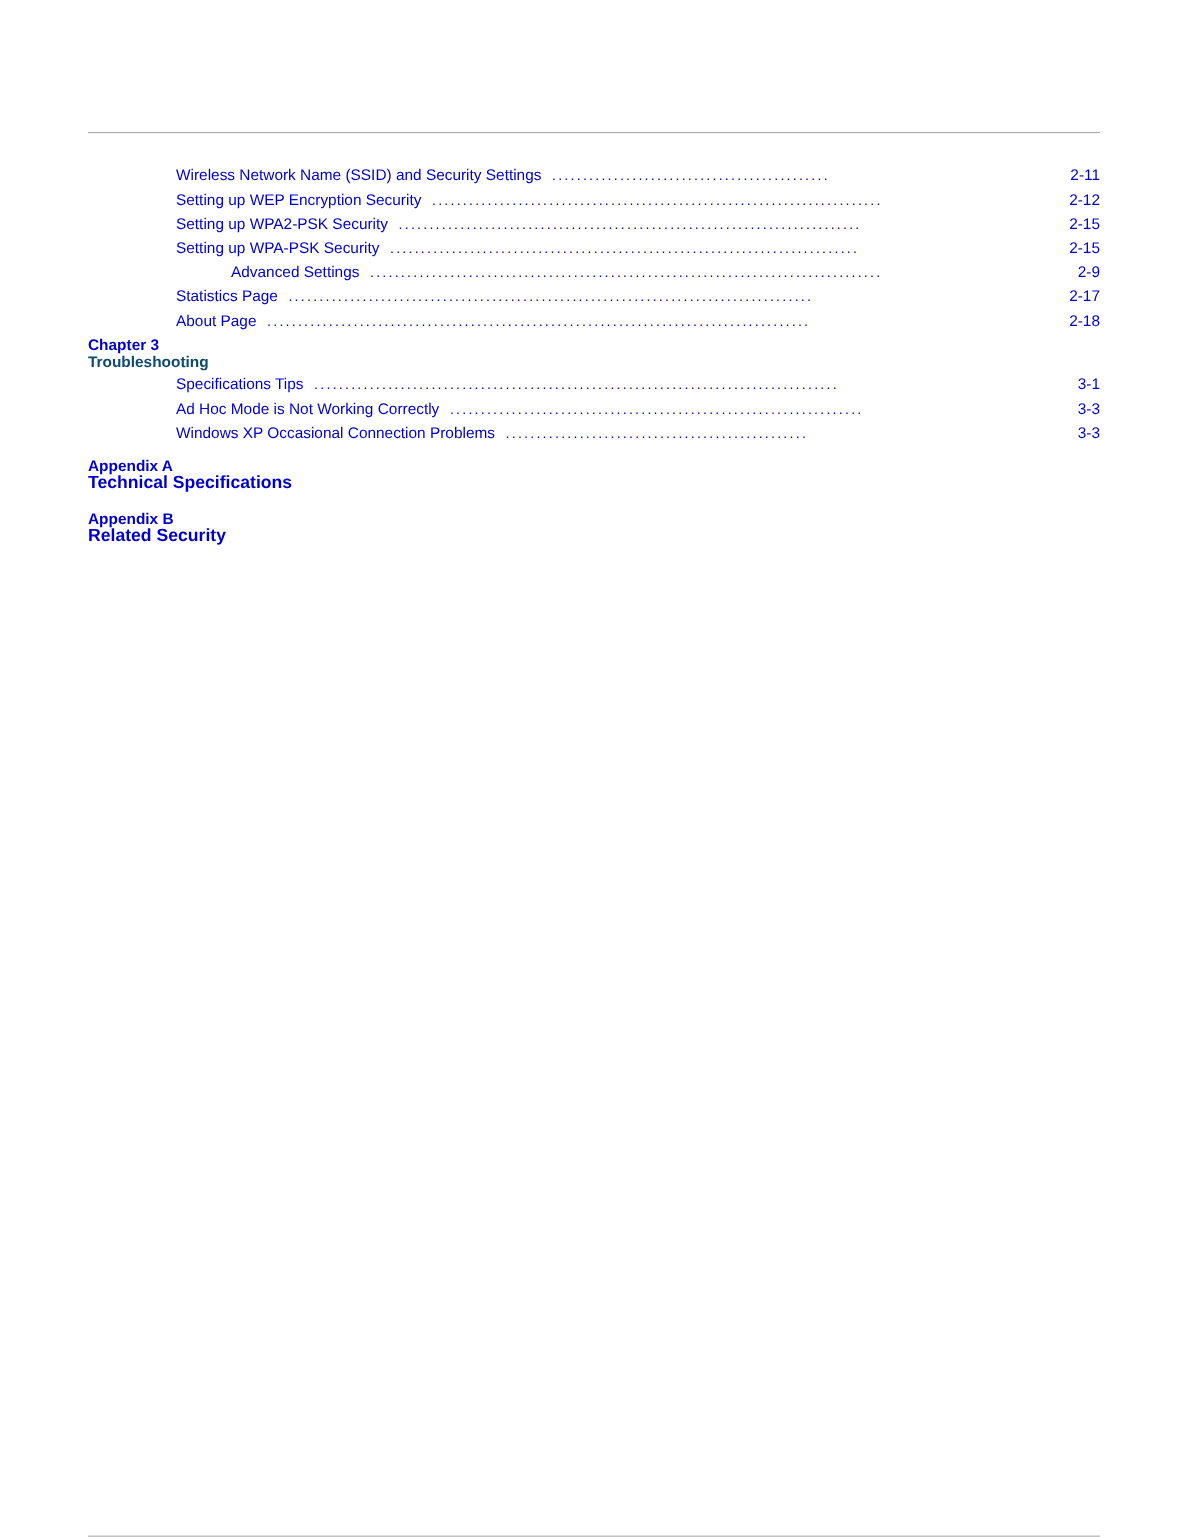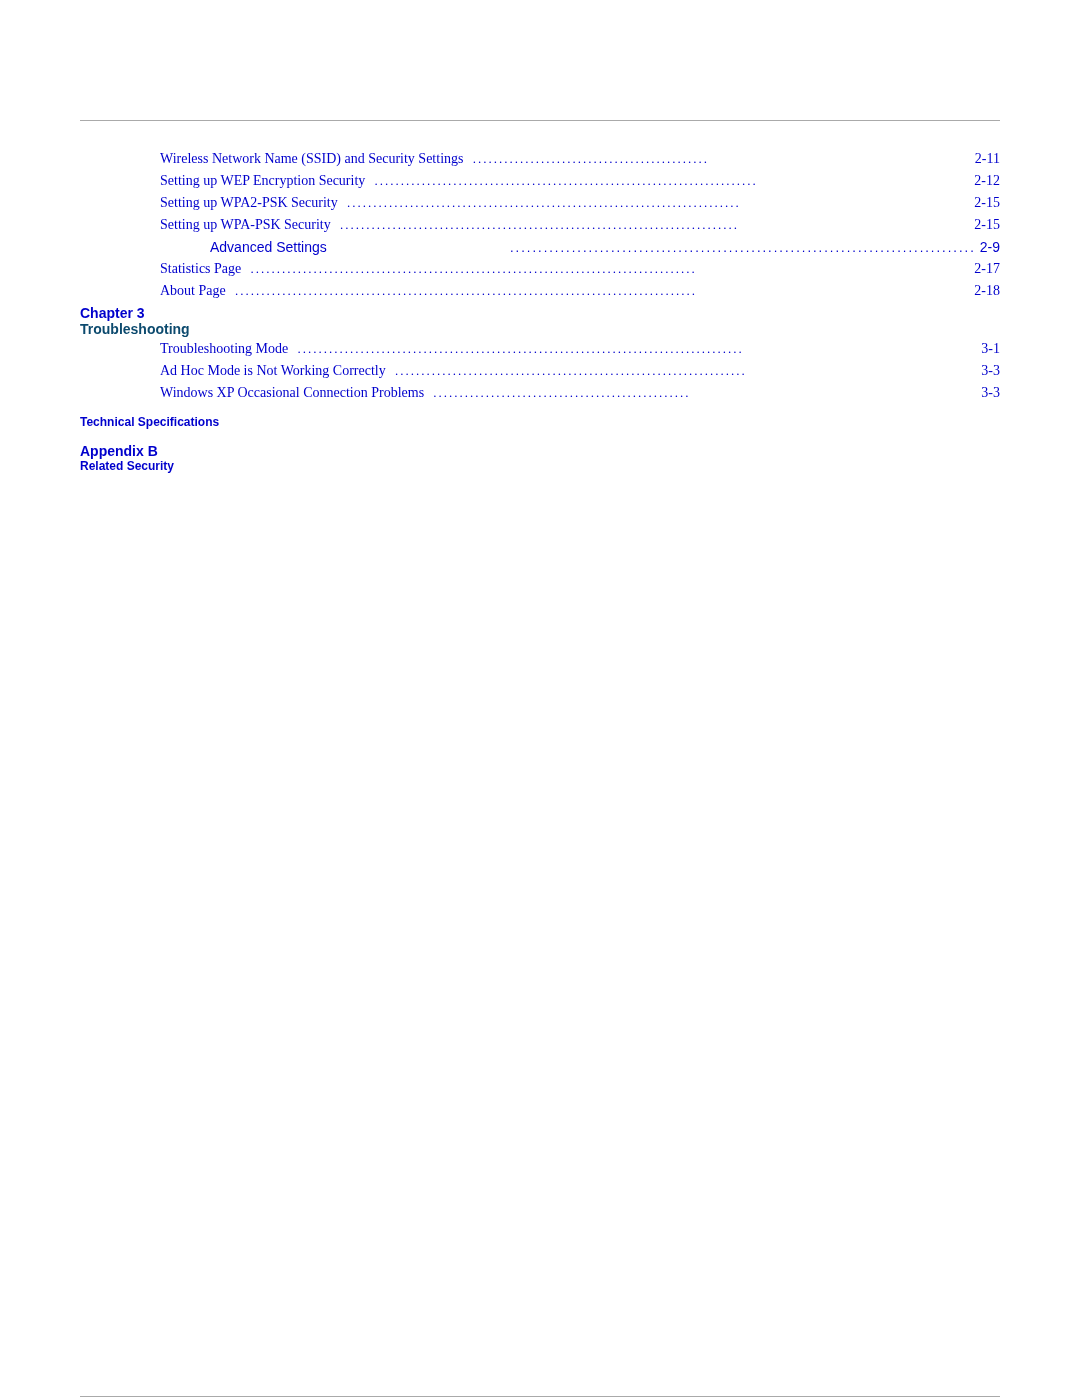--- a/index.html
+++ b/index.html
@@ -57,26 +57,24 @@
       font-size: 13px;
     }
 
     .toc-entry .page-num {
       white-space: nowrap;
       flex-shrink: 0;
     }
 
     .indent-1 {
       padding-left: 80px;
-      font-family: Liberation Serif, serif;
     }
 
     .indent-2 {
       padding-left: 130px;
-      text-align: right;
     }
 
     .chapter-heading {
       margin-top: 0;
       margin-bottom: 4px;
     }
 
     .chapter-heading .chapter-label {
       font-weight: bold;
       display: block;
@@ -100,21 +98,21 @@
       font-weight: bold;
       display: block;
       color: #0000cc;
       font-size: 14px;
     }
 
     .appendix-heading .appendix-title {
       font-weight: bold;
       display: block;
       color: #0000cc;
-      font-size: 12px;
+      font-size: 16px;
     }
 
     .bottom-rule {
       border: none;
       border-top: 1px solid #aaaaaa;
       position: absolute;
       bottom: 120px;
       left: 80px;
       right: 80px;
     }
@@ -173,38 +171,39 @@
       <span class="dots dot-leader">&nbsp;........................................................................................</span>
       <span class="page-num">2-18</span>
     </div>
 
     <div class="chapter-heading">
       <span class="chapter-label">Chapter 3</span>
       <span class="chapter-title">Troubleshooting</span>
     </div>
 
     <div class="toc-entry indent-1">
-      <span class="entry-text">Troubleshooting Mode</span>
+      <span class="entry-text">Specifications Tips</span>
       <span class="dots dot-leader">&nbsp;.....................................................................................</span>
       <span class="page-num">3-1</span>
     </div>
 
     <div class="toc-entry indent-1">
       <span class="entry-text">Ad Hoc Mode is Not Working Correctly</span>
       <span class="dots dot-leader">&nbsp;...................................................................</span>
       <span class="page-num">3-3</span>
     </div>
 
     <div class="toc-entry indent-1">
       <span class="entry-text">Windows XP Occasional Connection Problems</span>
       <span class="dots dot-leader">&nbsp;.................................................</span>
       <span class="page-num">3-3</span>
     </div>
 
     <div class="appendix-heading">
+      <span class="appendix-label">Appendix A</span>
       <span class="appendix-title">Technical Specifications</span>
     </div>
 
     <div class="appendix-heading">
       <span class="appendix-label">Appendix B</span>
       <span class="appendix-title">Related Security</span>
     </div>
 
   </div>
 

